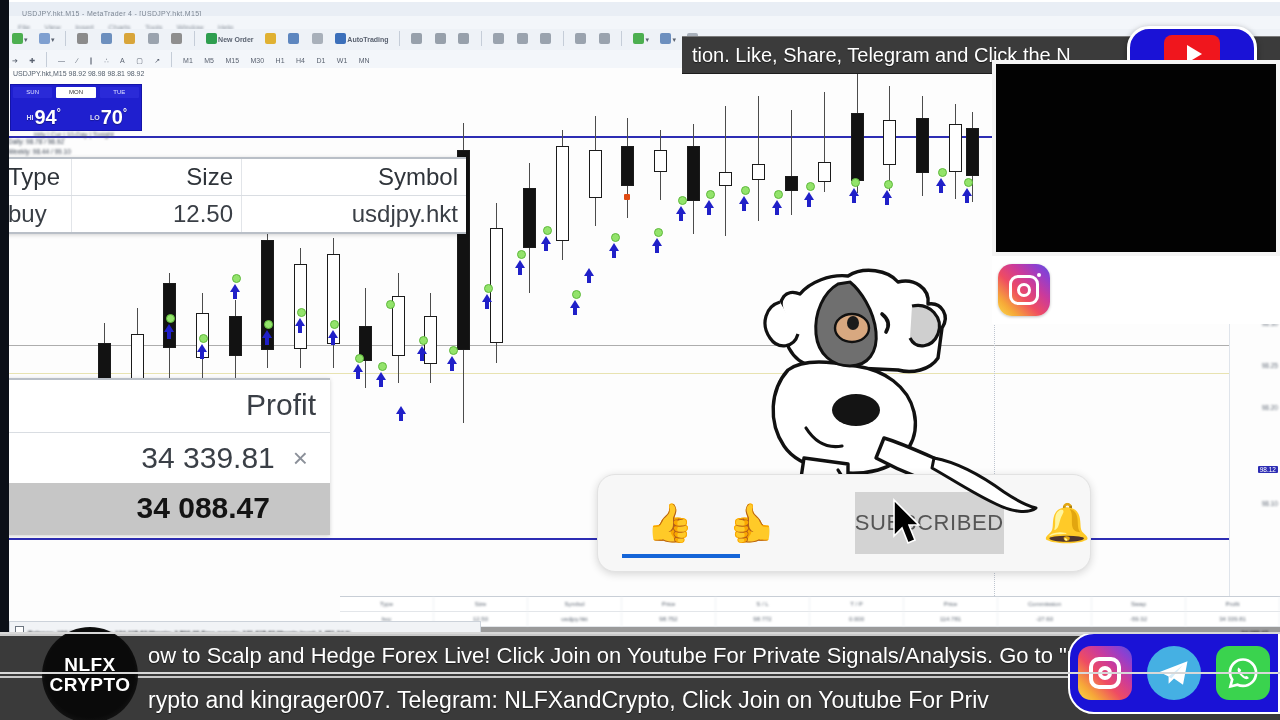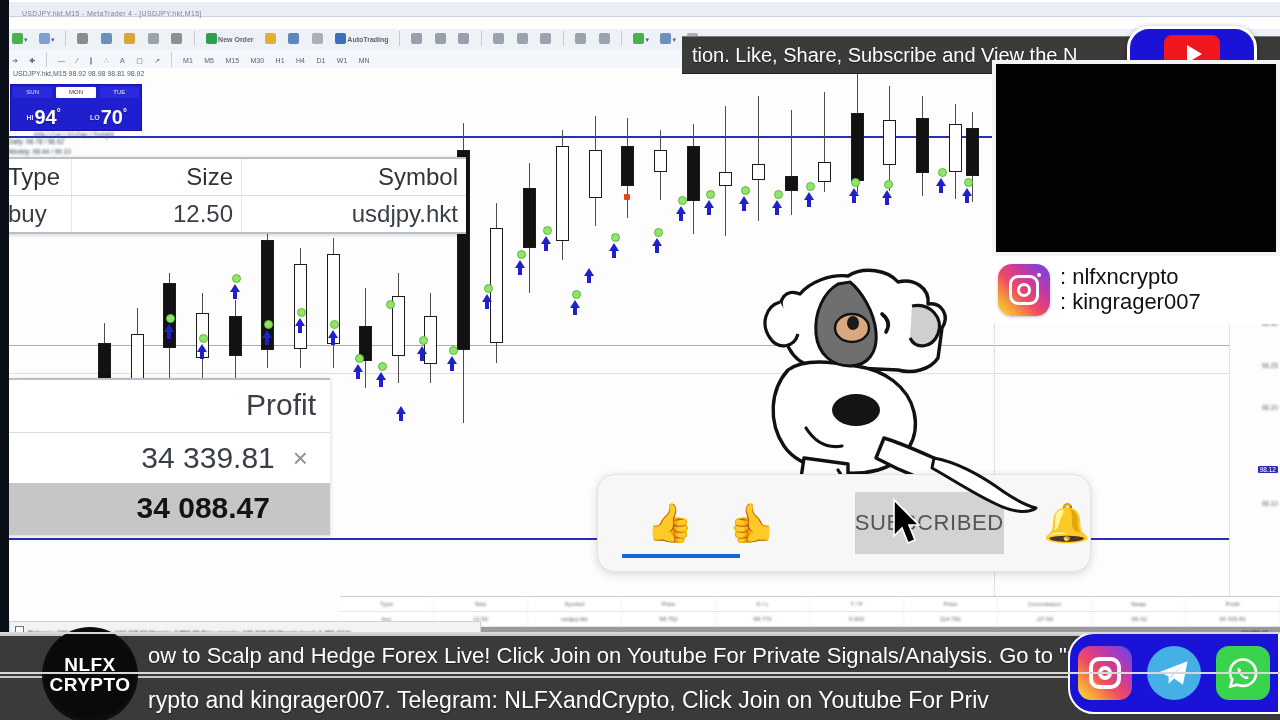--- a/index.html
+++ b/index.html
@@ -187,20 +187,29 @@
 <body>
 
 <div id="stage">
 
   <div class="mt4">
 
     <div class="mt4-title">
       <span>USDJPY.hkt,M15 - MetaTrader 4 - [USDJPY.hkt,M15]</span>
     </div>
 
+    <div class="mt4-menu">
+      <span class="mi">File</span>
+      <span class="mi">View</span>
+      <span class="mi">Insert</span>
+      <span class="mi">Charts</span>
+      <span class="mi">Tools</span>
+      <span class="mi">Window</span>
+      <span class="mi">Help</span>
+    </div>
 
     <div class="mt4-tb">
       <span class="tbtn"><i style="background:#4caf50"></i>▾</span>
       <span class="tbtn"><i style="background:#7e9fd0"></i>▾</span>
       <span class="tsep"></span>
       <span class="tbtn"><i style="background:#8b8b8b"></i></span>
       <span class="tbtn"><i style="background:#6c8fbe"></i></span>
       <span class="tbtn"><i style="background:#d8a53a"></i></span>
       <span class="tbtn"><i style="background:#9aa3ae"></i></span>
       <span class="tbtn"><i style="background:#8e8e8e"></i></span>
@@ -533,40 +542,36 @@
     <div class="pv">
       <span>34 339.81</span>
       <span class="xc">×</span>
     </div>
     <div class="pt">34 088.47</div>
   </div>
 
   <div class="lstrip"></div>
 
   <div class="ytick">
-    <span>tion.  Like, Share, Subscribe and View the N</span>
+    <span>tion.  Like, Share, Telegram and Click the N</span>
   </div>
   <div class="ybadge">
     <span class="yt">
         <i></i>
       </span>
   </div>
 
   <div class="cam">
     <div class="inner"></div>
   </div>
 
   <div class="igpanel">
     <span class="ig-icon">
         <u></u>
       </span>
-    <div class="ig-text">
-      <div>: nlfxncrypto</div>
-      <div>: kingrager007</div>
-    </div>
   </div>
 
   <svg class="dog" viewBox="0 0 250 240">
     <g fill="#ffffff" stroke="#111111" stroke-width="3.4" stroke-linejoin="round" stroke-linecap="round">
       <path d="M32 52 C24 38 34 26 48 32 C58 20 78 12 96 14 C112 4 136 8 146 20 C162 16 178 26 176 42 C190 40 198 54 190 66 L186 96 C178 108 160 112 146 108 L60 104 C40 100 28 78 32 52 Z"></path>
       <path d="M36 108 C18 128 16 160 32 184 C48 208 96 216 126 208 C154 200 168 176 162 150 C156 124 132 108 104 104 C80 100 52 96 36 108 Z"></path>
       <path d="M52 196 L46 236 L96 236 L96 202 Z"></path>
       <path d="M124 196 C150 210 180 222 208 228 C216 230 224 226 222 219 C219 209 200 204 182 196 C164 188 146 180 132 176 Z"></path>
     </g>
     <path d="M86 22 C72 30 62 50 64 72 C66 92 80 104 98 104 C116 104 126 90 124 70 C122 48 108 28 98 20 Z" fill="#6f6f6f" stroke="#111" stroke-width="3"></path>

